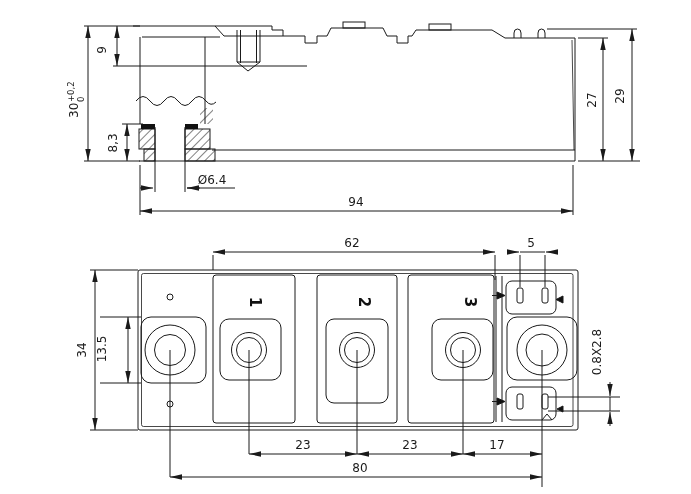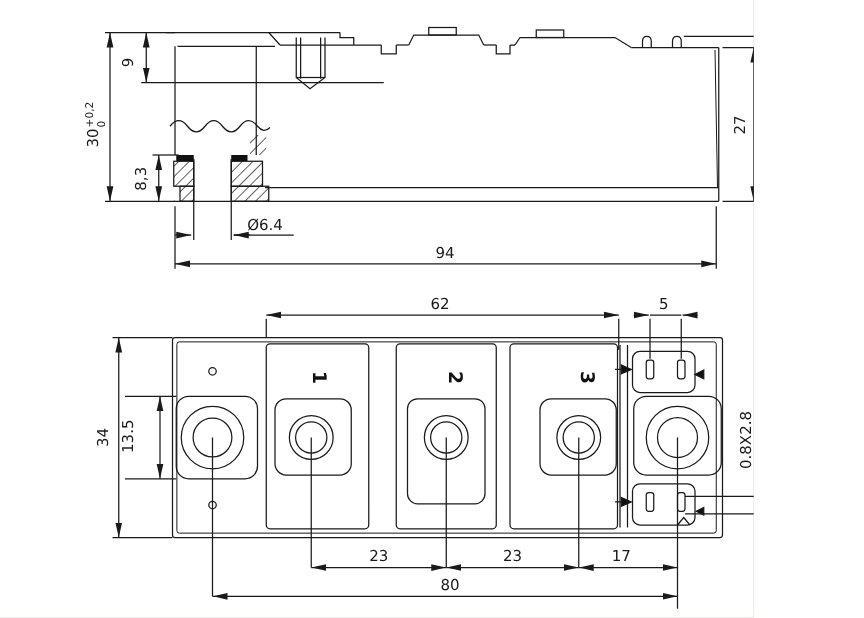--- a/index.html
+++ b/index.html
@@ -1,16 +1,16 @@
 <!DOCTYPE html>
 <html><head>
 <meta charset="utf-8">
 <style>
   html,body{margin:0;padding:0;background:#ffffff;}
-  .stage{position:relative;width:603px;height:494px;background:#84cc16;overflow:hidden;
+  .stage{position:relative;width:691px;height:494px;background:#a3a3a3;overflow:hidden;
          font-family:"DejaVu Sans", sans-serif;}
   svg{display:block;}
   .ln{stroke:#1a1a1a;stroke-width:1;fill:none;}
   .thin{stroke:#1a1a1a;stroke-width:0.8;fill:none;}
   .dim{stroke:#1a1a1a;stroke-width:1;fill:none;}
   .filldark{fill:#111111;stroke:none;}
   .txt{fill:#1a1a1a;font-size:12px;font-family:"DejaVu Sans", sans-serif;}
   .txt-sm{fill:#1a1a1a;font-size:8.5px;font-family:"DejaVu Sans", sans-serif;}
   .txt-term{fill:#111111;font-size:15px;font-weight:bold;font-family:"DejaVu Sans", sans-serif;}
 </style>

